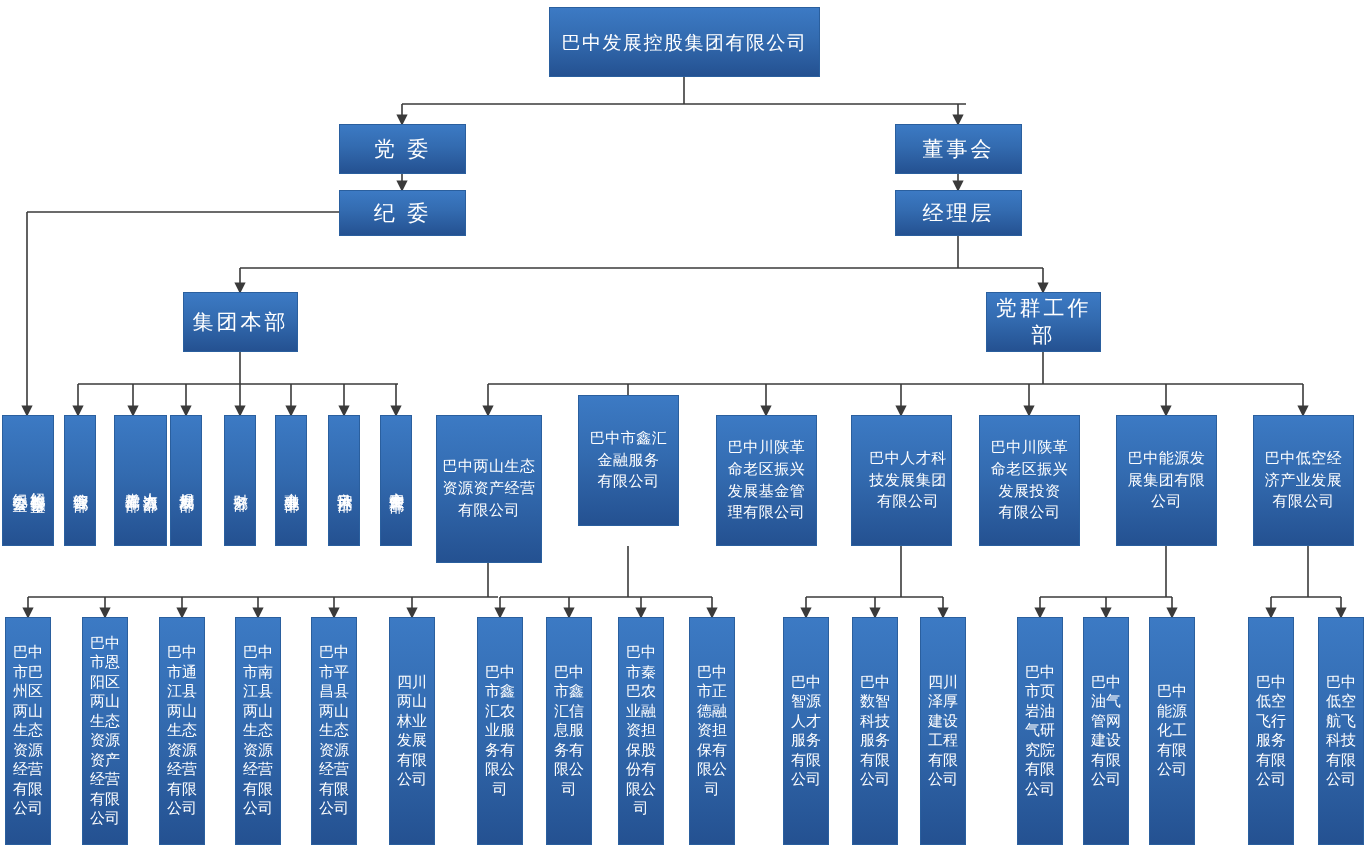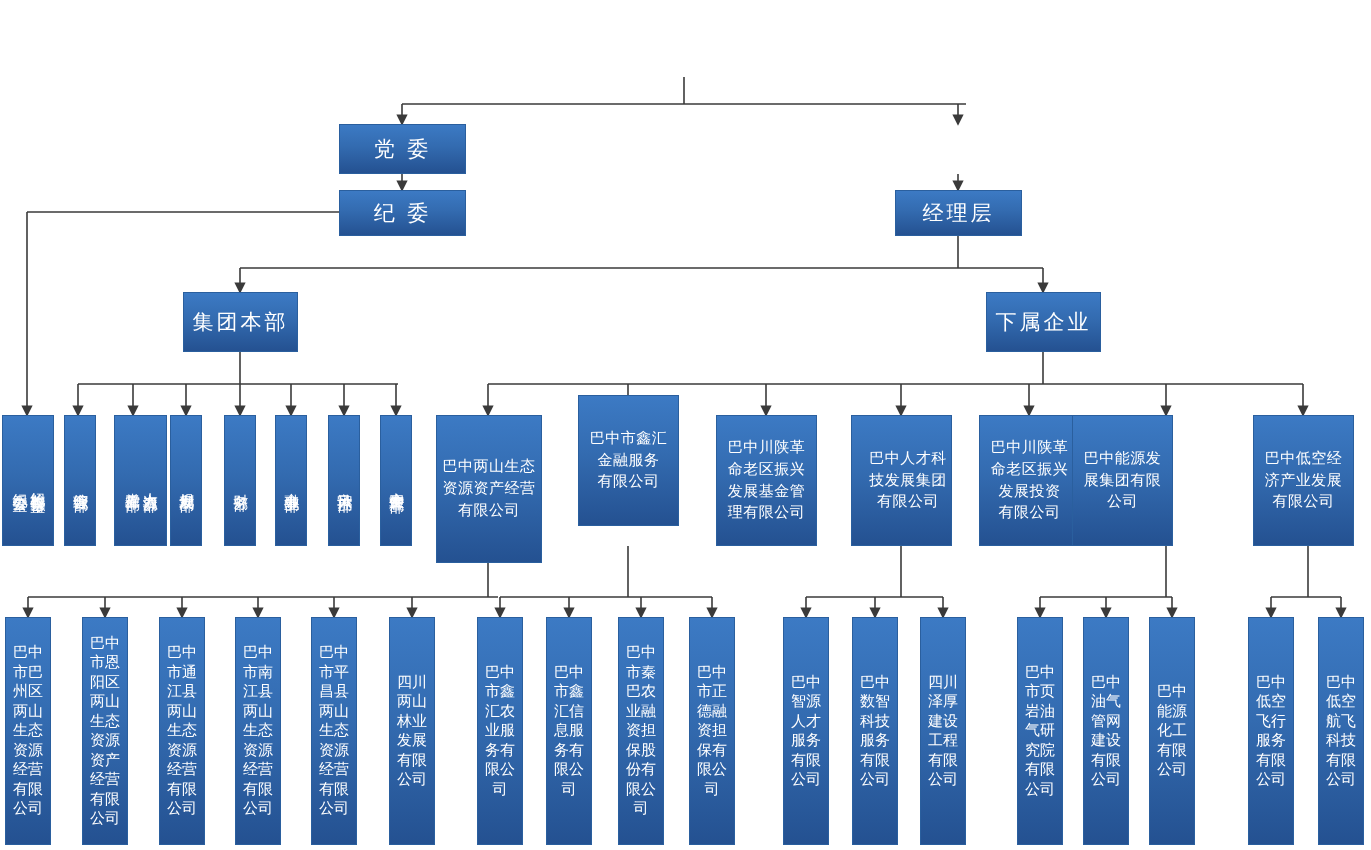--- a/index.html
+++ b/index.html
@@ -159,40 +159,46 @@
       <path d="M 1106 597 L 1106 617" marker-end="url(#arw)"></path>
       <path d="M 1172 597 L 1172 617" marker-end="url(#arw)"></path>
 
       <path d="M 1308 546 L 1308 597"></path>
       <path d="M 1271 597 L 1341 597"></path>
       <path d="M 1271 597 L 1271 617" marker-end="url(#arw)"></path>
       <path d="M 1341 597 L 1341 617" marker-end="url(#arw)"></path>
     </g>
   </svg>
 
+  <div class="node h-node root" style="left:549px;top:7px;width:271px;height:70px;">
+    <span class="txt">巴中发展控股集团有限公司</span>
+  </div>
 
   <div class="node h-node lvl2" style="left:339px;top:124px;width:127px;height:50px;">
     <span class="txt">党 委</span>
   </div>
 
   <div class="node h-node lvl2" style="left:339px;top:190px;width:127px;height:46px;">
     <span class="txt">纪 委</span>
   </div>
 
+  <div class="node h-node lvl2" style="left:895px;top:124px;width:127px;height:50px;">
+    <span class="txt">董事会</span>
+  </div>
 
   <div class="node h-node lvl2" style="left:895px;top:190px;width:127px;height:46px;">
     <span class="txt">经理层</span>
   </div>
 
   <div class="node h-node lvl2" style="left:183px;top:292px;width:115px;height:60px;">
     <span class="txt">集团本部</span>
   </div>
 
   <div class="node h-node lvl2" style="left:986px;top:292px;width:115px;height:60px;">
-    <span class="txt">下属企业</span>
+    <span class="txt">党群工作部</span>
   </div>
 
   <div class="node v-node" style="left:2px;top:415px;width:52px;height:131px;">
     <span class="txt">纪检监察综合室
 纪委办公室</span>
   </div>
 
   <div class="node v-node" style="left:64px;top:415px;width:32px;height:131px;">
     <span class="txt">综合管理部</span>
   </div>
@@ -247,21 +253,21 @@
 有限公司</span>
   </div>
 
   <div class="node h-node sub" style="left:979px;top:415px;width:101px;height:131px;">
     <span class="txt">巴中川陕革
 命老区振兴
 发展投资
 有限公司</span>
   </div>
 
-  <div class="node h-node sub" style="left:1072px;top:415px;width:101px;height:131px;">
+  <div class="node h-node sub" style="left:1116px;top:415px;width:101px;height:131px;">
     <span class="txt">巴中能源发
 展集团有限
 公司</span>
   </div>
 
   <div class="node h-node sub" style="left:1253px;top:415px;width:101px;height:131px;justify-content:center;">
     <span class="txt">巴中低空经
 济产业发展
 有限公司</span>
   </div>

